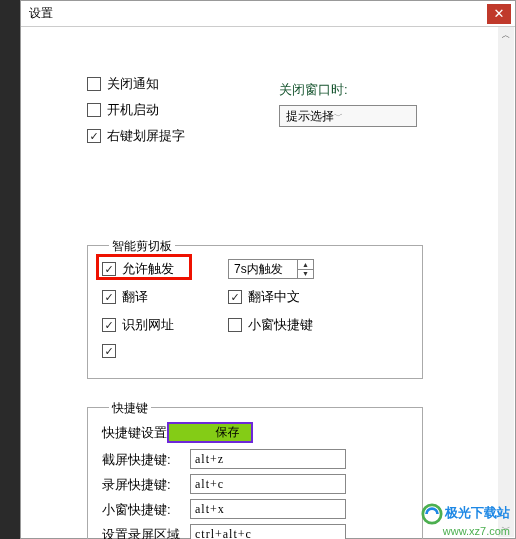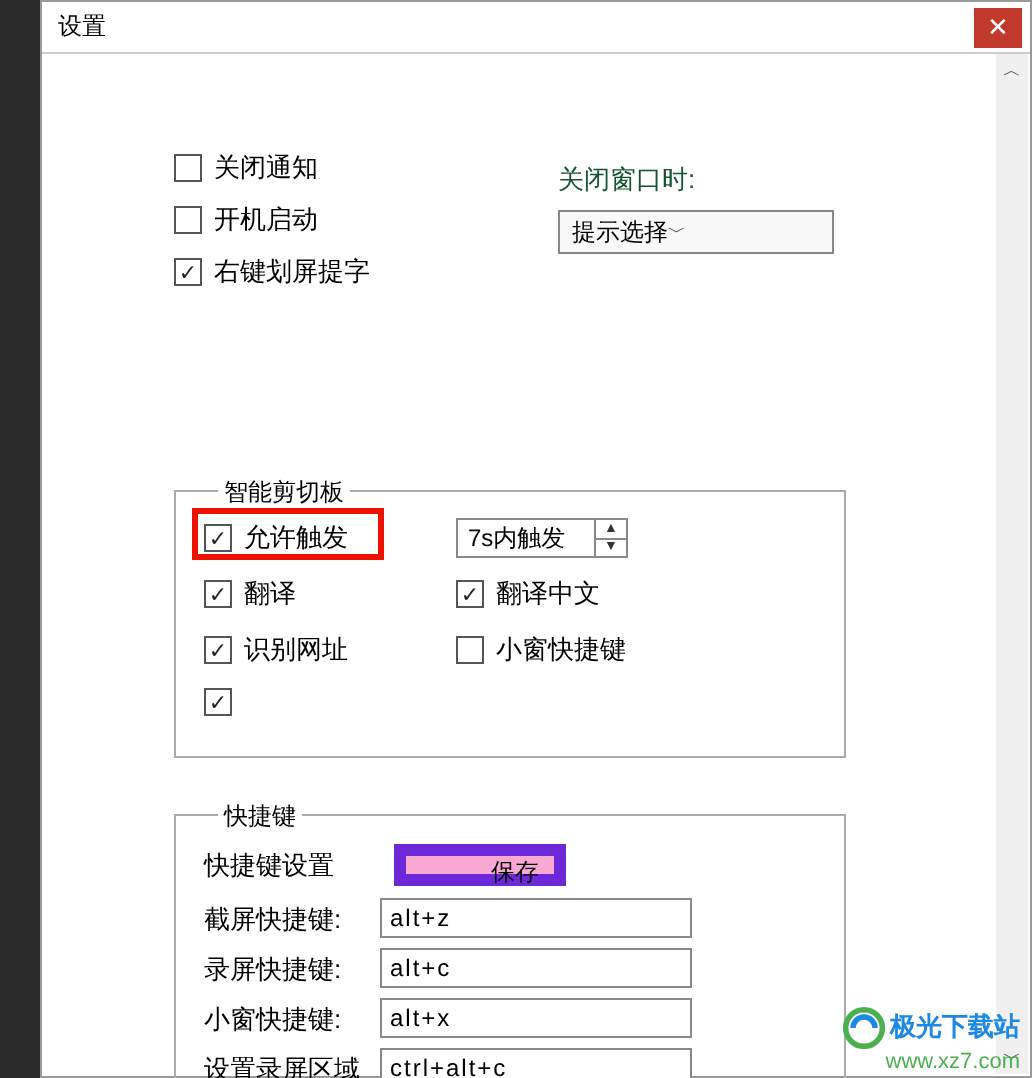--- a/index.html
+++ b/index.html
@@ -26,25 +26,25 @@
 .legend { position: absolute; top: -8px; left: 21px; background: #fff; padding: 0 3px; font-size: 12px; color: #000; }
 .clipboard { position: absolute; left: 66px; top: 208px; width: 336px; }
 .clipboard .row { margin-bottom: 10px; }
 .highlight { position: absolute; border: 3px solid #e10; pointer-events: none; }
 .spinner { width: 86px; height: 20px; border: 1px solid #888; display: flex; align-items: center; padding-left: 5px; font-size: 12px; position: relative; }
 .spinner-arrows { position: absolute; right: 0; top: 0; width: 16px; height: 100%; border-left: 1px solid #888; display: flex; flex-direction: column; }
 .spinner-arrows span { flex: 1; display: flex; align-items: center; justify-content: center; font-size: 7px; color: #333; border-bottom: 1px solid #888; }
 .spinner-arrows span:last-child { border-bottom: none; }
 .col2 { position: absolute; left: 140px; }
 .hotkey-section { position: absolute; left: 66px; top: 370px; width: 336px; }
-.hotkey-header { display: flex; align-items: center; gap: 30px; margin-bottom: 6px; }
-.btn-save { width: 86px; height: 21px; border: 6px solid #6d28d9; background: #f9a8d4; font-size: 12px; cursor: pointer; text-align: center; padding-left: 35px; }
+.hotkey-header { display: flex; align-items: center; margin-bottom: 6px; }
+.btn-save { width: 86px; height: 21px; border: 2px solid #6d28d9; background: #84cc16; font-size: 12px; cursor: pointer; text-align: center; padding-left: 35px; }
 .hotkey-row { display: flex; align-items: flex-end; margin-bottom: 5px; }
 .hotkey-label { width: 88px; font-size: 13px; }
-.hotkey-input { width: 156px; height: 20px; border: 1px solid #888; padding: 0 4px; font-family: Liberation Sans, sans-serif; font-size: 12px; letter-spacing: 1px; }
+.hotkey-input { width: 156px; height: 20px; border: 1px solid #888; padding: 0 4px; font-family: Liberation Serif, serif; font-size: 12px; letter-spacing: 1px; }
 .watermark { position: absolute; right: 6px; bottom: 2px; text-align: right; }
 .watermark .line1 { font-size: 13px; color: #1e88e5; font-weight: bold; }
 .watermark .line2 { font-size: 11px; color: #4caf50; }
 .watermark-logo { display: inline-block; width: 22px; height: 22px; vertical-align: middle; margin-right: 2px; }
 </style>
 </head>
 <body>
 
 <div class="sidebar"></div>
 

